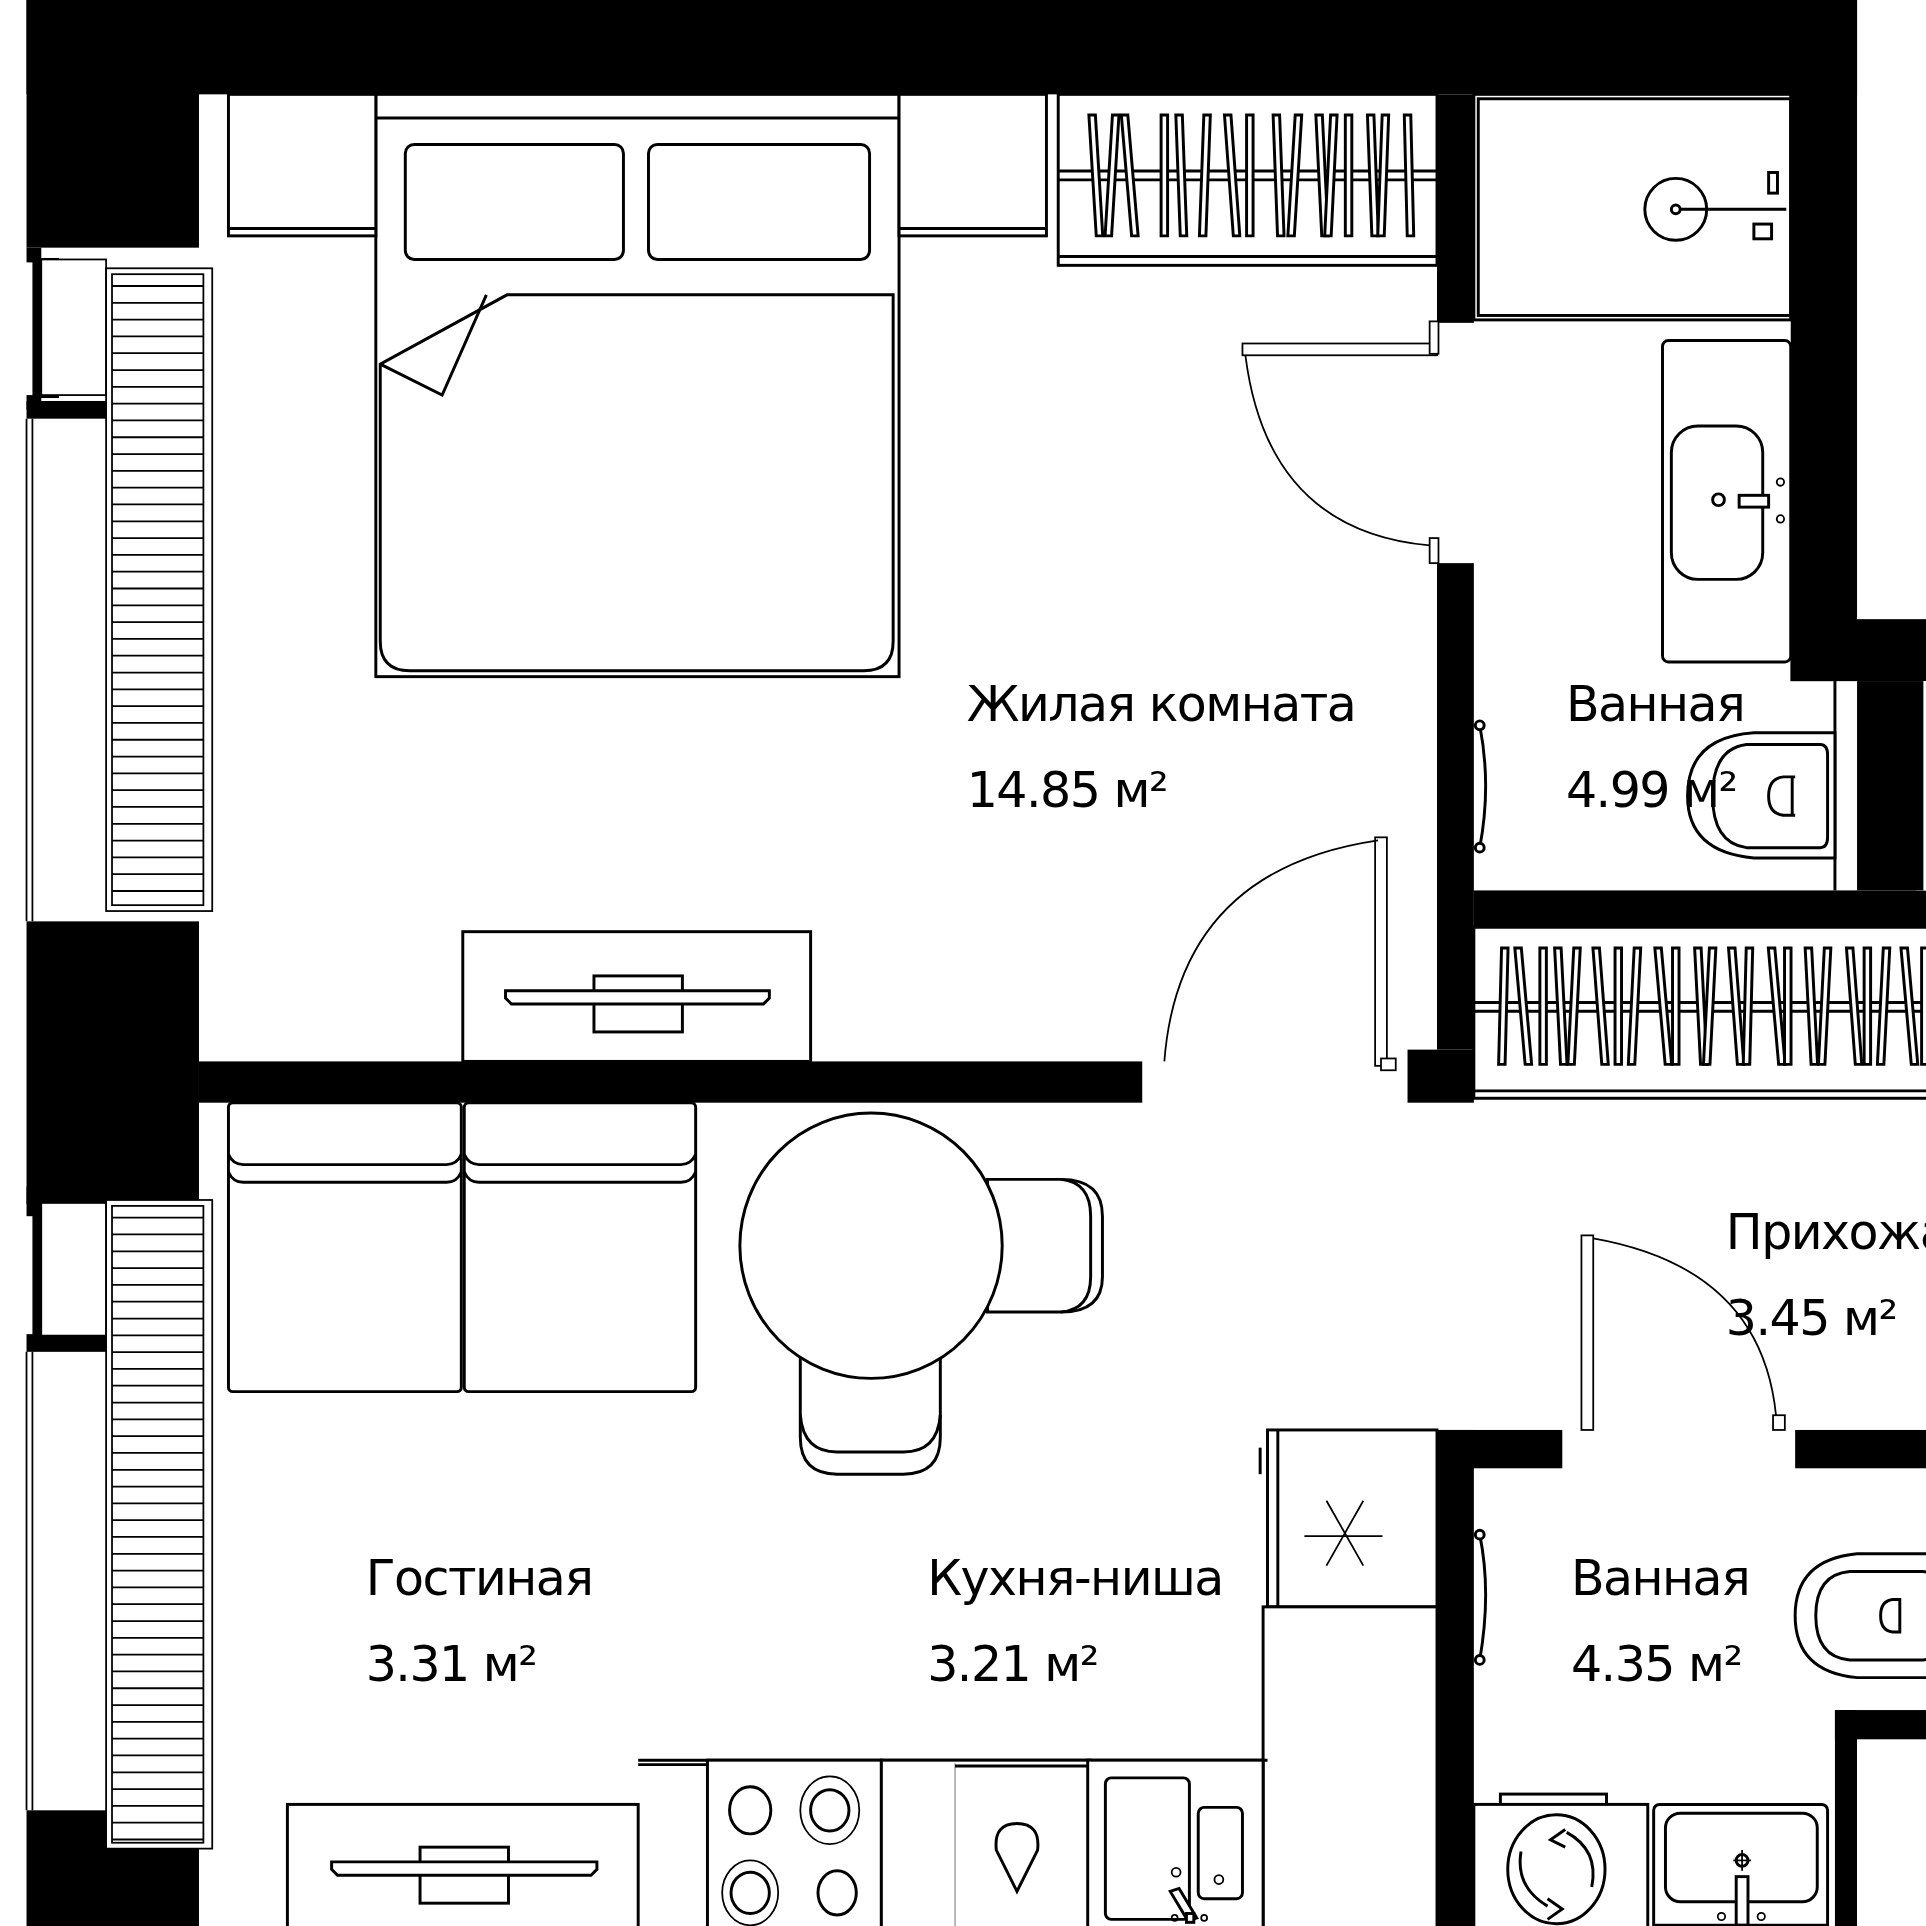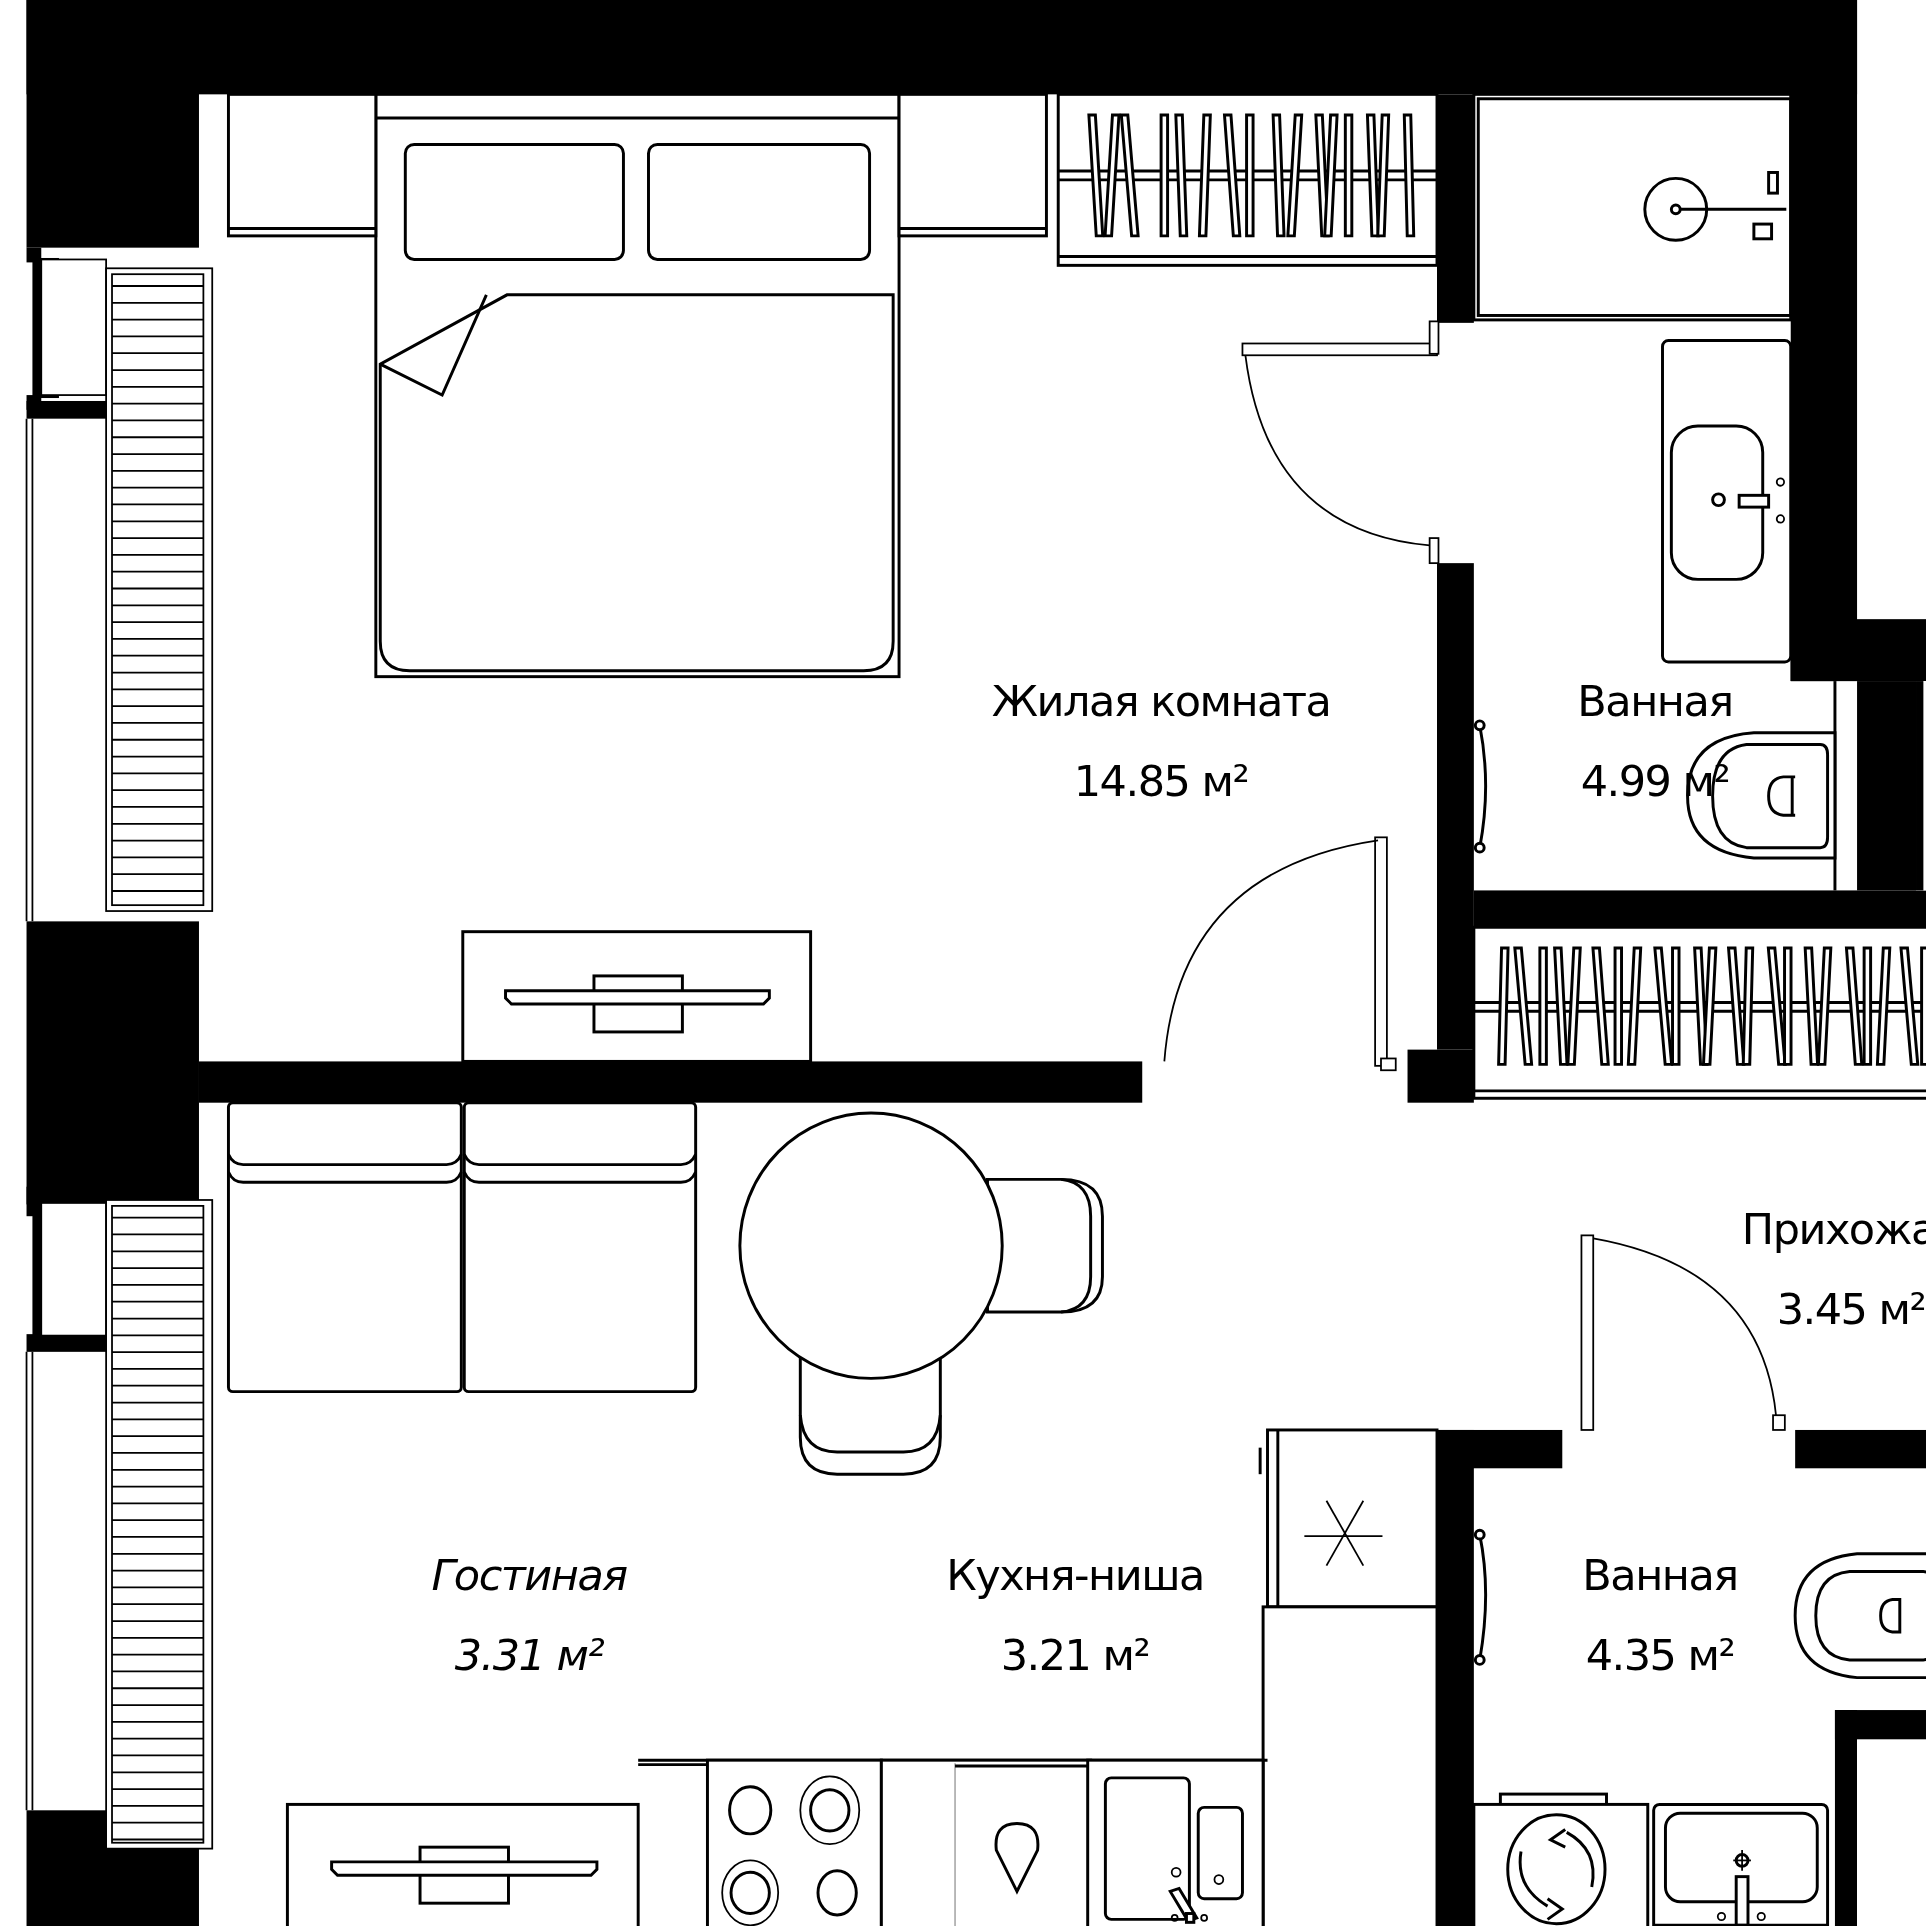--- a/index.html
+++ b/index.html
@@ -8,23 +8,22 @@
   .wall { fill: #000000; }
   .ln { fill: none; stroke: #000000; stroke-width: 2; }
   .lnt { fill: none; stroke: #000000; stroke-width: 1.2; }
   .lnf { fill: #ffffff; stroke: #000000; stroke-width: 2; }
   .lntf { fill: #ffffff; stroke: #000000; stroke-width: 1.2; }
   .grey { fill: none; stroke: #b0b0b0; stroke-width: 1.2; }
   .labels { position: absolute; left: 0; top: 0; width: 2311px; height: 1999px; pointer-events: none; }
   .room-label {
     position: absolute;
     transform: translate(-50%, 0);
-    text-align: center;
     font-family: "DejaVu Sans", sans-serif;
-    font-size: 43px;
+    font-size: 49px;
     line-height: 1;
     color: #000000;
     white-space: nowrap;
     letter-spacing: -1.5px;
   }
   .room-label .name { display: block; }
   .room-label .area { display: block; margin-top: 37px; }
 </style>
 </head>
 <body>
@@ -424,21 +423,21 @@
     <span class="area">14.85 м²</span>
   </div>
   <div class="room-label" style="left:1655px; top:680px;">
     <span class="name">Ванная</span>
     <span class="area">4.99 м²</span>
   </div>
   <div class="room-label" style="left:1851px; top:1208px;">
     <span class="name">Прихожая</span>
     <span class="area">3.45 м²</span>
   </div>
-  <div class="room-label" style="left:529px; top:1554px;font-style:italic;">
+  <div class="room-label" style="left:479px; top:1554px;">
     <span class="name">Гостиная</span>
     <span class="area">3.31 м²</span>
   </div>
   <div class="room-label" style="left:1075px; top:1554px;">
     <span class="name">Кухня-ниша</span>
     <span class="area">3.21 м²</span>
   </div>
   <div class="room-label" style="left:1660px; top:1554px;">
     <span class="name">Ванная</span>
     <span class="area">4.35 м²</span>

